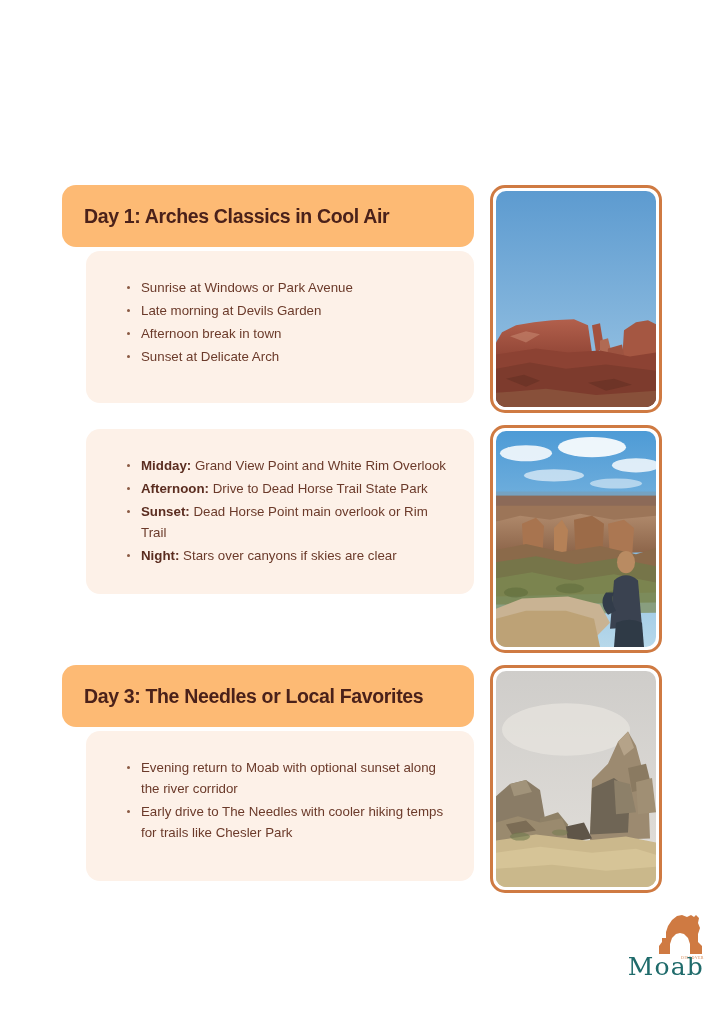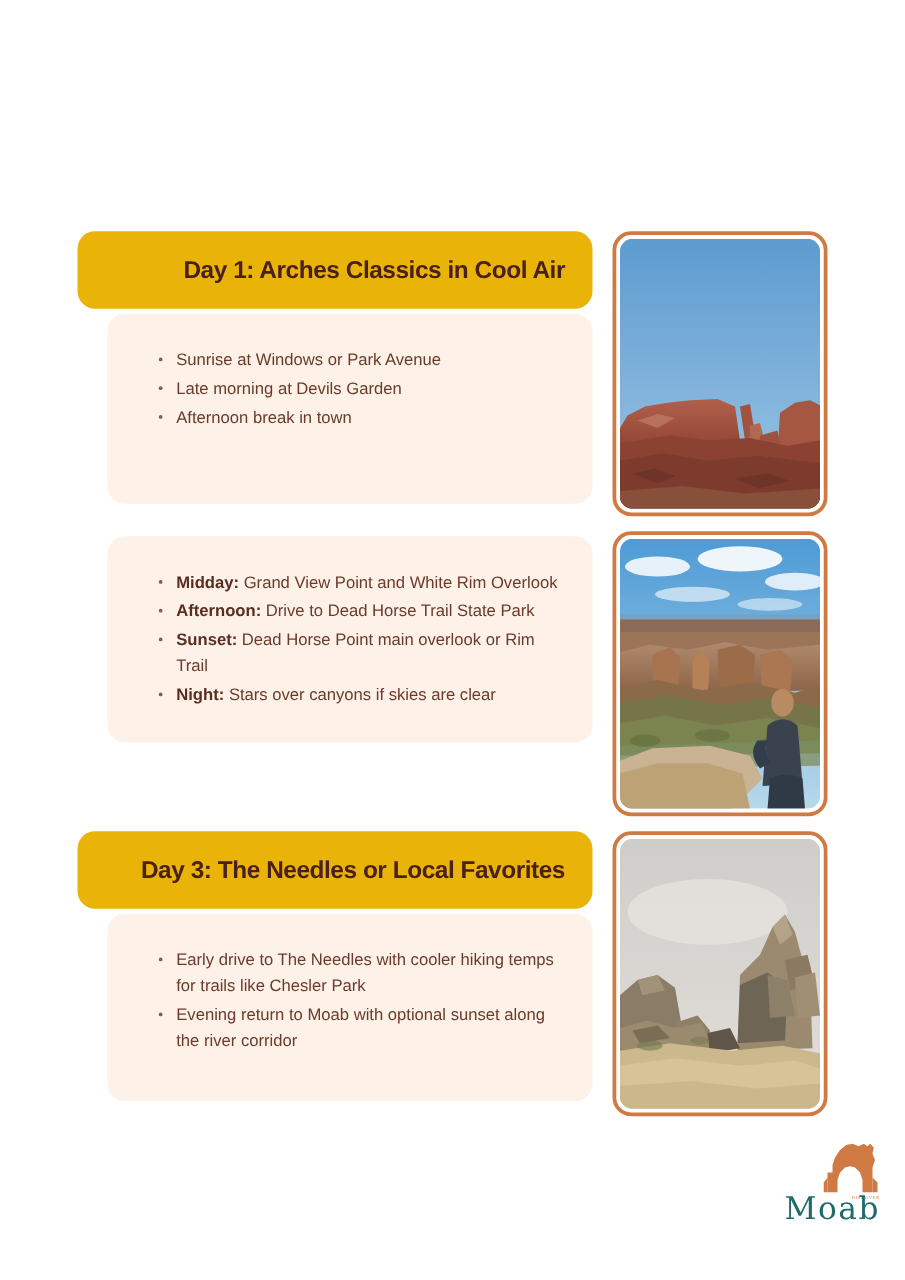--- a/index.html
+++ b/index.html
@@ -58,28 +58,27 @@
   .day-row-1 { top: 0px; }
   .day-row-2 { top: 240px; }
   .day-row-3 { top: 480px; }
 
   .day-col {
     width: 412px;
     flex: 0 0 412px;
   }
 
   .card-header {
-    background: #eab308;
+    background: #fdba74;
     border-radius: 14px;
     padding: 18px 22px 18px 22px;
     box-sizing: border-box;
     min-height: 62px;
     display: flex;
     align-items: center;
-    justify-content: flex-end;
   }
   .card-header-text {
     font-family: "Liberation Sans", sans-serif;
     font-weight: bold;
     font-size: 19.5px;
     line-height: 1.26;
     letter-spacing: -0.35px;
     color: #4a211a;
     margin: 0;
   }
@@ -185,20 +184,21 @@
     <div class="day-row day-row-1">
       <div class="day-col">
         <div class="card-header">
           <h2 class="card-header-text">Day 1: Arches Classics in Cool Air</h2>
         </div>
         <div class="card-body card-body-1">
           <ul class="bullets">
             <li><span>Sunrise at Windows or Park Avenue</span></li>
             <li><span>Late morning at Devils Garden</span></li>
             <li><span>Afternoon break in town</span></li>
+            <li><span>Sunset at Delicate Arch</span></li>
           </ul>
         </div>
       </div>
       <div class="photo-frame">
         <div class="photo">
           <svg viewBox="0 0 160 214" preserveAspectRatio="none">
             <defs>
               <linearGradient id="sky1" x1="0" y1="0" x2="0" y2="1">
                 <stop offset="0%" stop-color="#5d9bd0"></stop>
                 <stop offset="100%" stop-color="#9dc6e4"></stop>
@@ -280,22 +280,22 @@
       </div>
     </div>
 
     <div class="day-row day-row-3">
       <div class="day-col">
         <div class="card-header">
           <h2 class="card-header-text">Day 3: The Needles or Local Favorites</h2>
         </div>
         <div class="card-body card-body-3">
           <ul class="bullets">
+            <li><span>Evening return to Moab with optional sunset along the river corridor</span></li>
             <li><span>Early drive to The Needles with cooler hiking temps for trails like Chesler Park</span></li>
-            <li><span>Evening return to Moab with optional sunset along the river corridor</span></li>
           </ul>
         </div>
       </div>
       <div class="photo-frame">
         <div class="photo">
           <svg viewBox="0 0 160 214" preserveAspectRatio="none">
             <defs>
               <linearGradient id="sky3" x1="0" y1="0" x2="0" y2="1">
                 <stop offset="0%" stop-color="#cfcdca"></stop>
                 <stop offset="100%" stop-color="#e2dfda"></stop>

